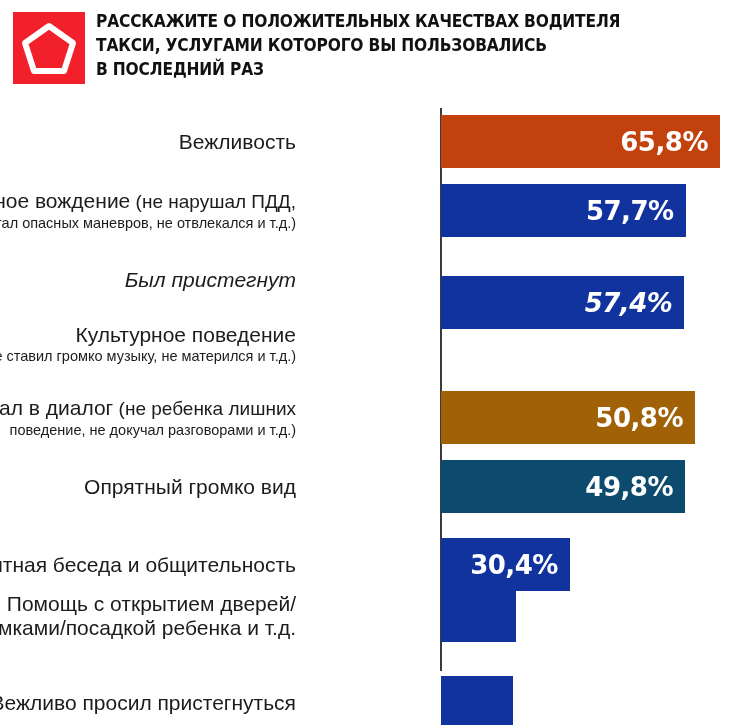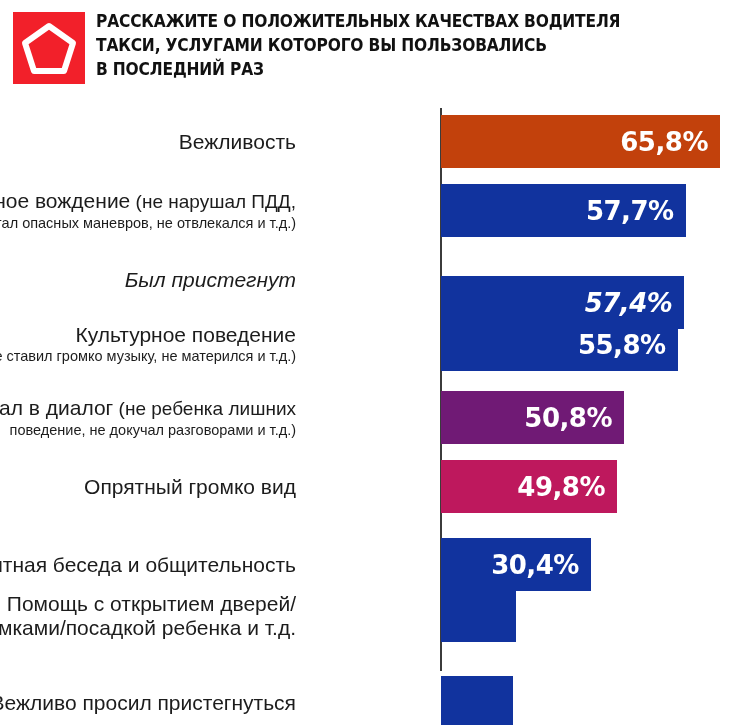--- a/index.html
+++ b/index.html
@@ -179,46 +179,43 @@
         </div>
         <div class="bar" style="width: 243.376px; background: rgb(17, 51, 158); margin-top: 23px;">
           <div class="bar-value inside">57,4%</div>
         </div>
       </div>
       <div class="row" style="top: 218px;">
         <div class="row-label two-line">
           <div class="main">Культурное поведение</div>
           <div class="sub-line">(не ставил громко музыку, не матерился и т.д.)</div>
         </div>
-        <div class="bar" style="width: 236.592px; background: rgb(17, 51, 158);">
-          <div class="bar-value inside">55,8%</div>
-        </div>
       </div>
       <div class="row" style="top: 291px;">
         <div class="row-label two-line">
           <div class="main">Не втягивал в диалог<span class="sub-inline"> (не ребенка лишних</span></div>
           <div class="sub-line">поведение, не докучал разговорами и т.д.)</div>
         </div>
-        <div class="bar" style="width: 183px; background: #701a75;">
+        <div class="bar" style="width: 254px; background: #a16207;">
           <div class="bar-value inside">50,8%</div>
         </div>
       </div>
       <div class="row" style="top: 360px;">
         <div class="row-label">
           <div class="main">Опрятный громко вид</div>
         </div>
-        <div class="bar" style="width: 176px; background: #be185d;">
+        <div class="bar" style="width: 244px; background: #0c4a6e;">
           <div class="bar-value inside">49,8%</div>
         </div>
       </div>
       <div class="row" style="top: 438px;">
         <div class="row-label">
           <div class="main">Приятная беседа и общительность</div>
         </div>
-        <div class="bar" style="width: 128.896px; background: rgb(17, 51, 158); padding-left: 21px;">
+        <div class="bar" style="width: 128.896px; background: rgb(17, 51, 158);">
           <div class="bar-value inside">30,4%</div>
         </div>
       </div>
       <div class="row" style="top: 489px;">
         <div class="row-label two-line">
           <div class="main">Помощь с открытием дверей/</div>
           <div class="main">с сумками/посадкой ребенка и т.д.</div>
         </div>
         <div class="bar" style="width: 75.048px; background: rgb(17, 51, 158);">
           <div class="bar-value outside">17,7%</div>

